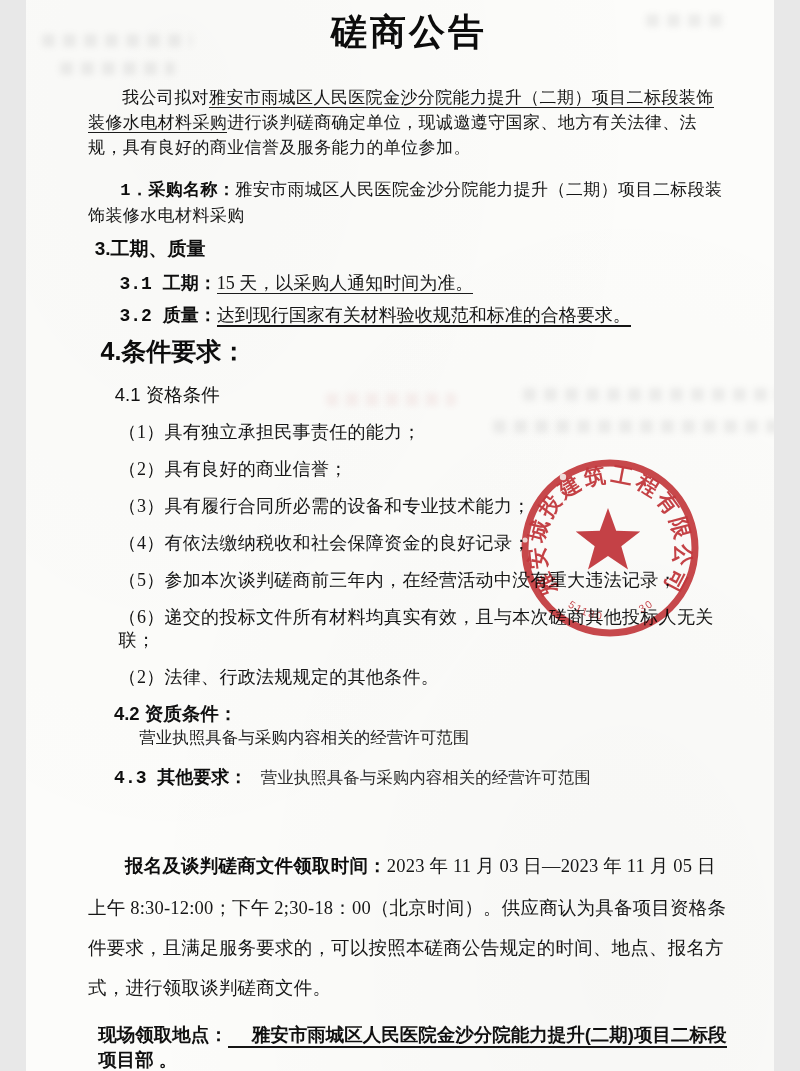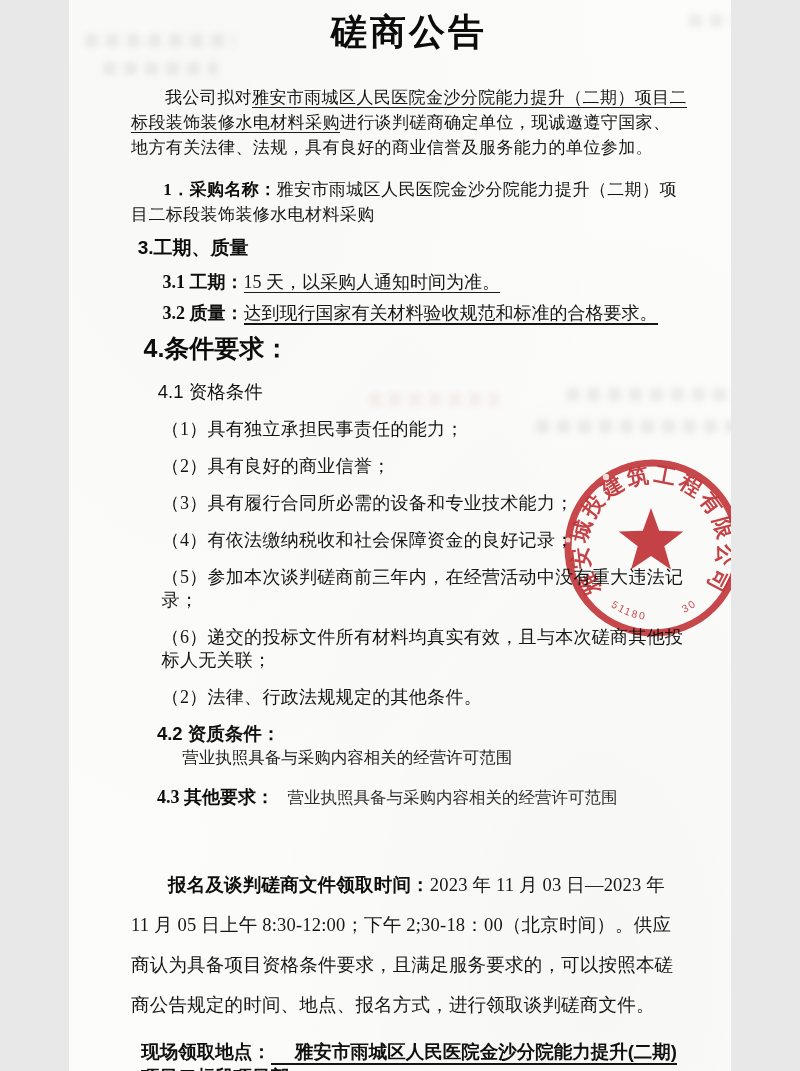--- a/index.html
+++ b/index.html
@@ -1,18 +1,18 @@
 <!DOCTYPE html>
 <html><head>
 <meta charset="utf-8">
 <style>
   html,body{margin:0;padding:0;background:#e8e8e8;}
   .page{
     position:relative;
-    width:662px;height:1071px;
+    width:748px;height:1071px;
     margin:0 auto;
     background:
       radial-gradient(ellipse at 20% 10%, rgba(0,0,0,0.015), transparent 60%),
       radial-gradient(ellipse at 80% 90%, rgba(0,0,0,0.02), transparent 60%),
       #fcfcfa;
     box-sizing:border-box;
     padding:6px 44px 0 62px;
     overflow:hidden;
     color:#161616;
     font-family:"Liberation Serif","DejaVu Serif",serif;
@@ -29,21 +29,21 @@
   p{margin:0;}
   .intro{
     margin-top:28px;
     font-size:17px;
     line-height:25px;
     text-indent:2em;
     letter-spacing:0.4px;
   }
   .u{border-bottom:1.6px solid #1c1c1c;padding-bottom:0px;}
   .u-bold{border-bottom:2px solid #151515;}
-  .bold-label{font-weight:bold;color:#0e0e0e;font-family:Liberation Serif, serif;}
+  .bold-label{font-weight:bold;color:#0e0e0e;font-family:Liberation Mono, monospace;}
   .item1{margin-top:17px;font-size:17px;line-height:25px;text-indent:1.9em;letter-spacing:0.4px;}
   .item2{margin-top:3px;font-size:18px;line-height:25px;padding-left:1.55em;}
   .h3{margin-top:9px;font-size:19px;line-height:24px;font-weight:bold;padding-left:0.35em;font-family:"Liberation Sans","DejaVu Sans",sans-serif;color:#0d0d0d;}
   .sub31{margin-top:10px;font-size:18px;line-height:24px;padding-left:1.75em;}
   .sub32{margin-top:7px;font-size:18px;line-height:24px;padding-left:1.75em;}
   .h4{margin-top:11px;font-size:25px;line-height:24px;font-weight:bold;padding-left:0.5em;font-family:"Liberation Sans","DejaVu Sans",sans-serif;color:#0d0d0d;}
   .h41{margin-top:20px;font-size:18.5px;line-height:24px;font-weight:normal;padding-left:1.45em;font-family:"Liberation Sans","DejaVu Sans",sans-serif;color:#111;}
   .cond{margin-top:14px;font-size:18px;line-height:23px;padding-left:1.7em;letter-spacing:0.3px;}
   .h42{margin-top:13px;font-size:18.5px;line-height:24px;font-weight:bold;padding-left:1.4em;font-family:"Liberation Sans","DejaVu Sans",sans-serif;color:#111;}
   .sub42{margin-top:1px;font-size:16.5px;line-height:21px;padding-left:3.1em;color:#222;font-family:"Liberation Sans","DejaVu Sans",sans-serif;font-weight:500;}

